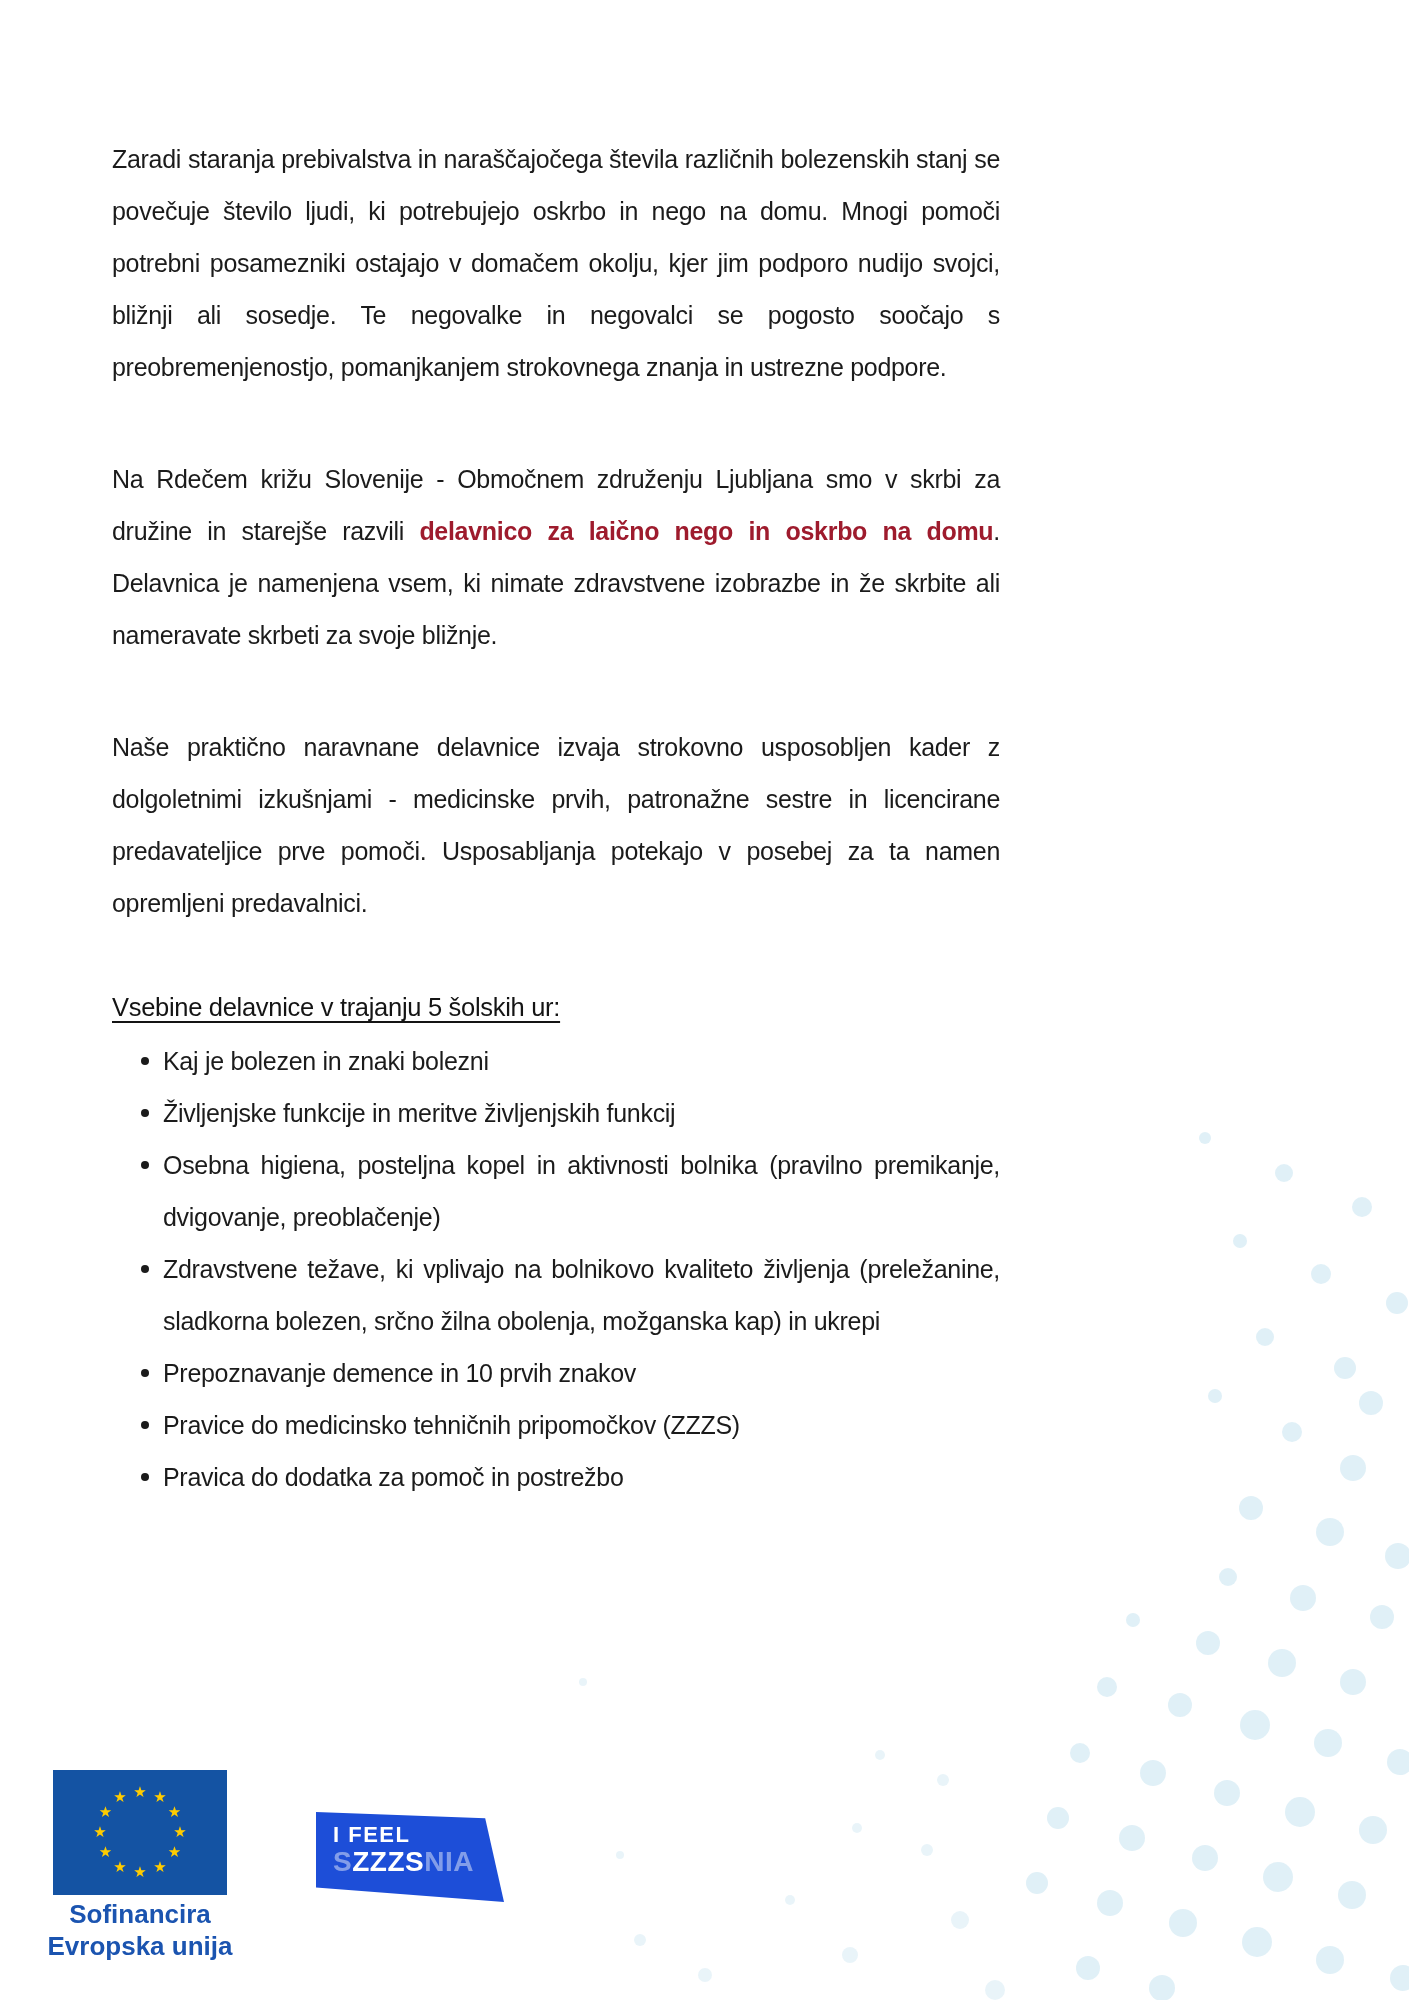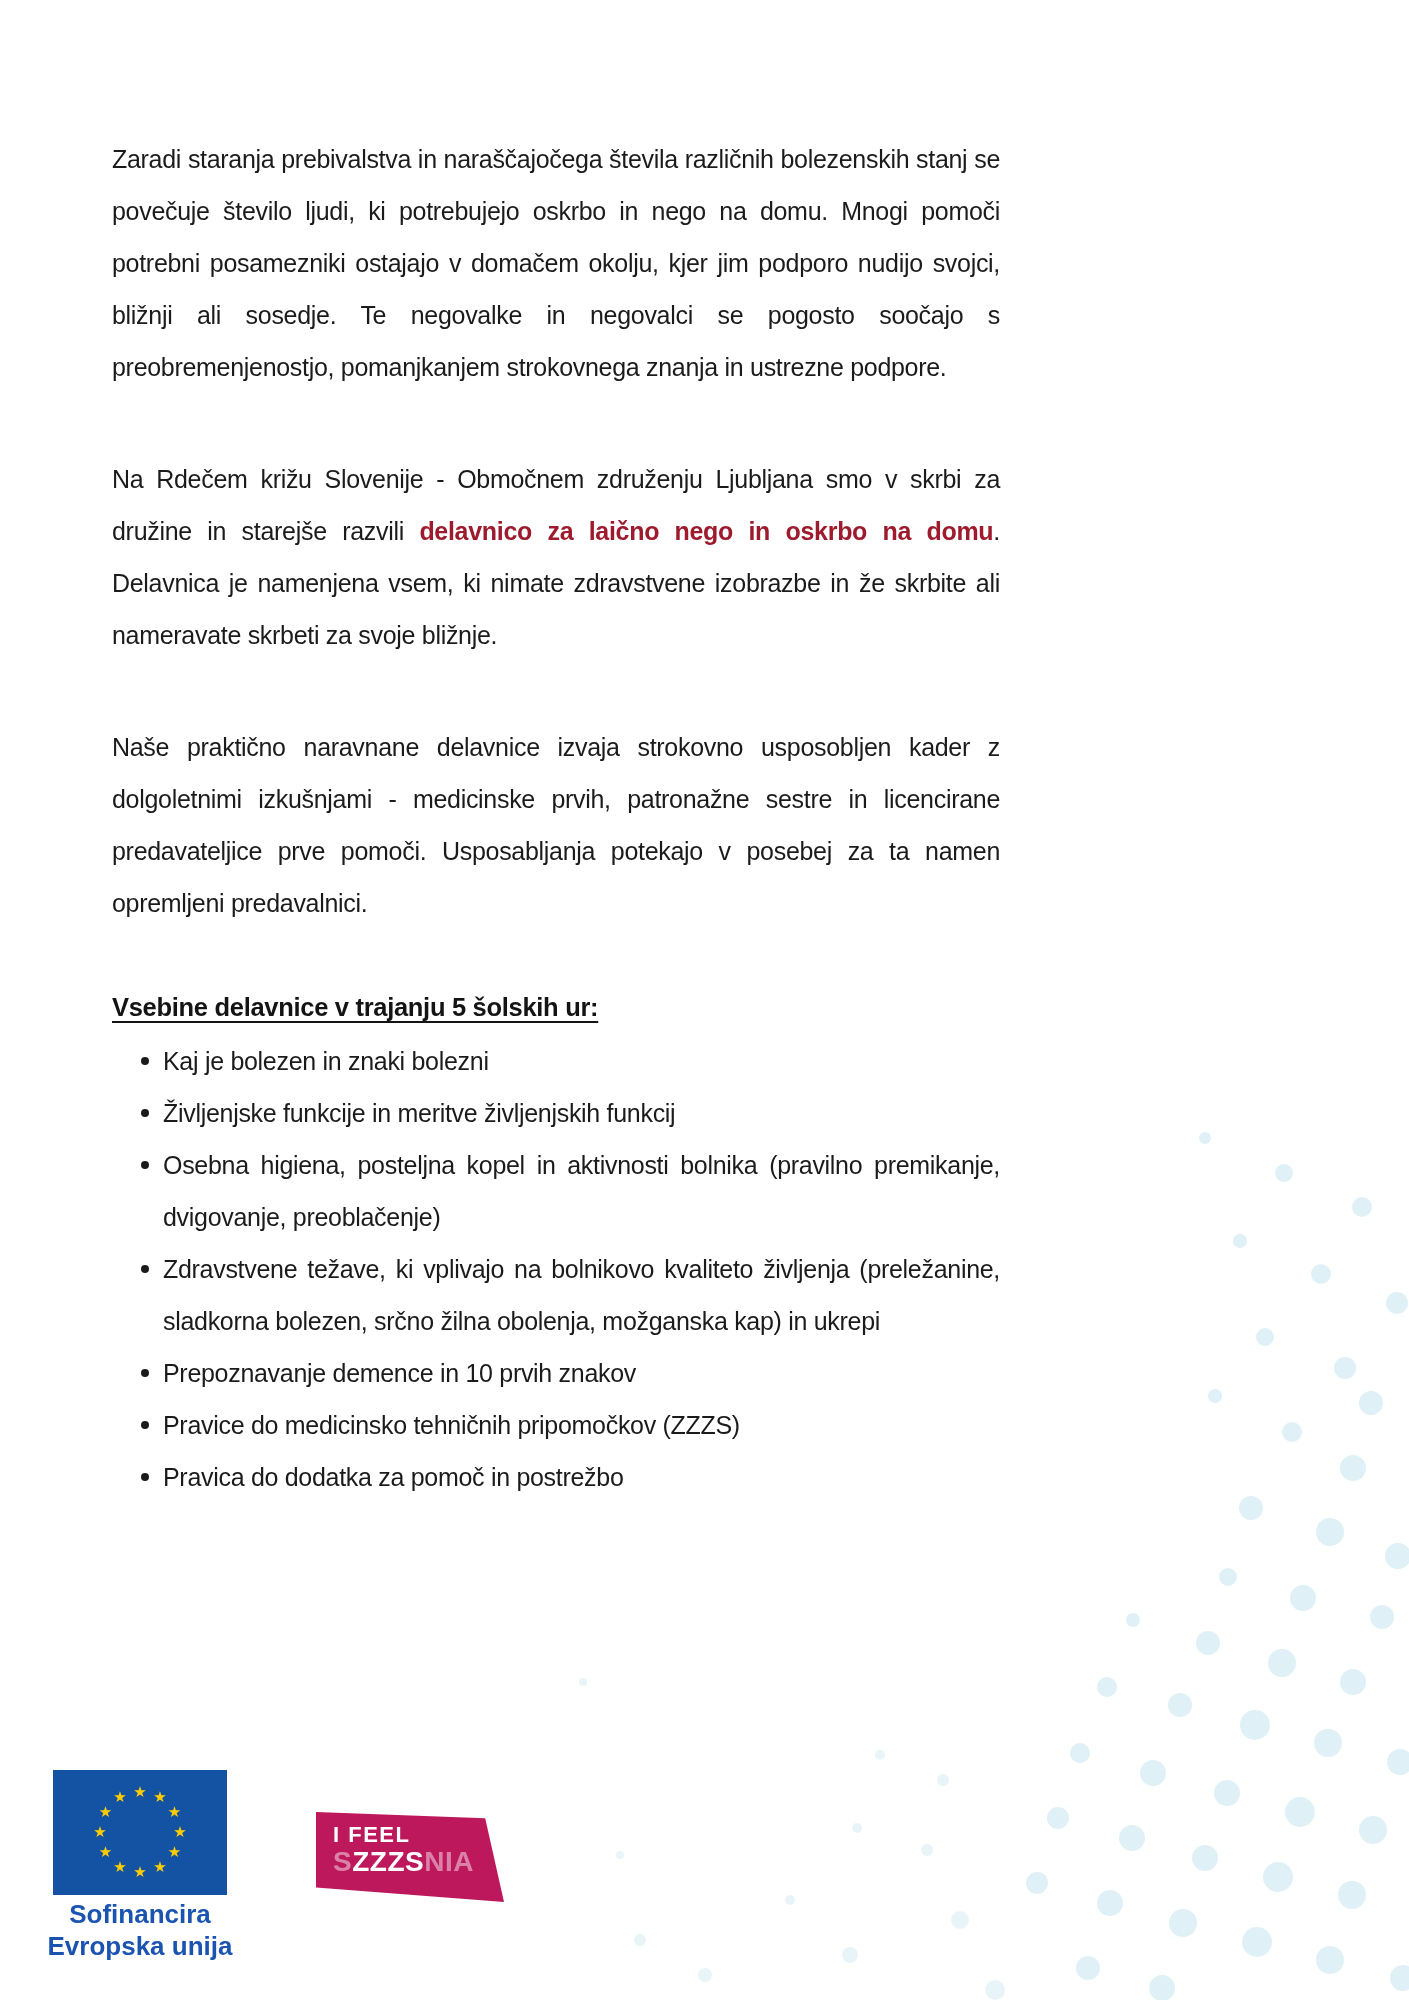--- a/index.html
+++ b/index.html
@@ -21,40 +21,40 @@
     z-index: 1;
     font-size: 25px; line-height: 52px; letter-spacing: -0.3px;
     color: #1b1b1b; text-align: justify;
   }
   .content p { margin: 0 0 60px 0; }
   .content p.tight { margin-bottom: 52px; }
   .hl { color: #9e1b2d; font-weight: bold; }
 
   h2.list-heading {
     font-size: 25.5px; line-height: 52px; margin: 0 0 2px 0;
-    font-weight: bold; color: #141414;
+    font-weight: normal; color: #141414;
     text-decoration: underline; text-decoration-thickness: 2px; text-underline-offset: 5px;
   }
   ul.topics { list-style: none; margin: 0; padding: 0; }
   ul.topics li { position: relative; padding-left: 51px; text-align: justify; }
   ul.topics li::before {
     content: ""; position: absolute; left: 29px; top: 22px;
     width: 8px; height: 8px; border-radius: 50%; background: #1b1b1b;
   }
 
   
   .eu-flag { position: absolute; left: 53px; top: 1770px; z-index: 1; }
   .eu-caption {
     position: absolute; left: 20px; top: 1898px; width: 240px; z-index: 1;
     text-align: center; color: #1b54b0; font-weight: bold;
     font-size: 26px; line-height: 32px; letter-spacing: 0;
   }
   .si-logo {
     position: absolute; left: 316px; top: 1812px; width: 188px; height: 90px; z-index: 1;
-    background: #be185d;
+    background: #1d4ed8;
     -webkit-clip-path: polygon(0% 0%, 90% 7%, 100% 100%, 0% 84%);
     clip-path: polygon(0% 0%, 90% 7%, 100% 100%, 0% 84%);
   }
   .si-logo-inner { padding: 11px 0 0 17px; color: #ffffff; }
   .si-line1 { font-size: 22px; font-weight: bold; letter-spacing: 1.5px; line-height: 24px; }
   .si-line2 { font-size: 28px; font-weight: bold; letter-spacing: 0.5px; line-height: 30px; }
   .si-dim { color: rgba(255,255,255,0.45); }
 
   .invitation {
     position: absolute; left: 640px; top: 1765px; z-index: 1;

